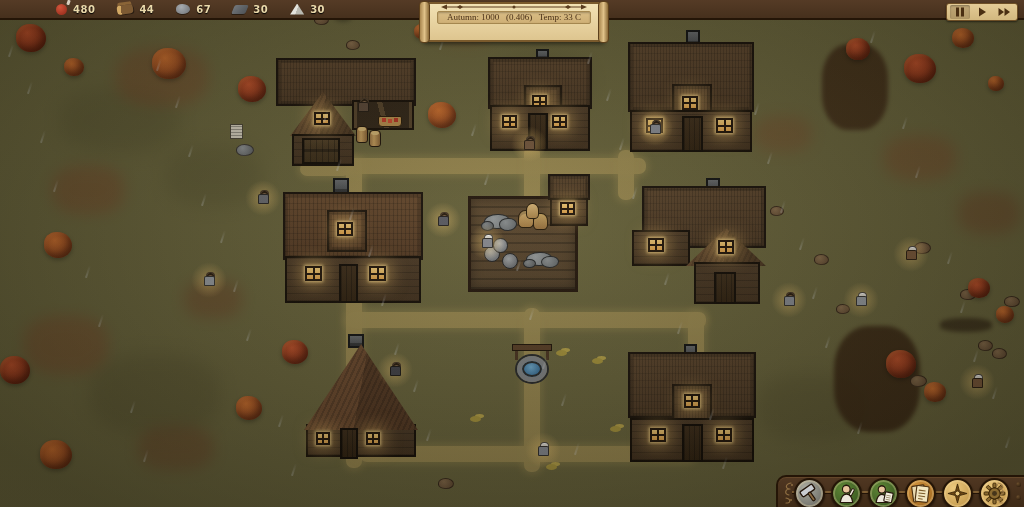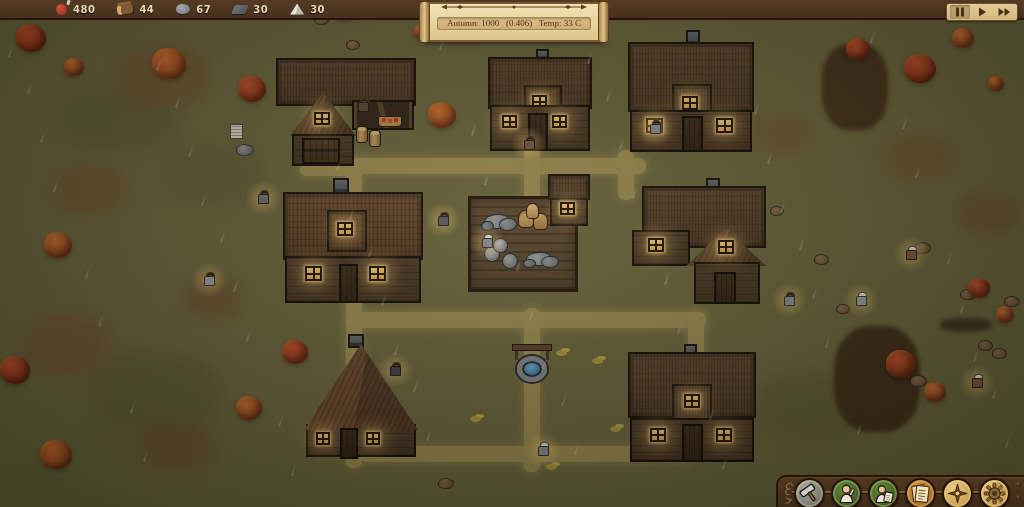--- a/index.html
+++ b/index.html
@@ -121,21 +121,21 @@
   #banner{position:absolute;left:423px;top:2px;width:178px;height:36px;z-index:31;
         background:linear-gradient(#f2e2b4,#dec58f);border:2px solid #7a5a2c;border-radius:3px;
         box-shadow:0 2px 4px rgba(0,0,0,.5);text-align:center;}
   #banner::before,#banner::after{content:"";position:absolute;top:-3px;bottom:-3px;width:9px;
         background:linear-gradient(90deg,#a8864e,#e0c289 50%,#8a6a38);border:1px solid #5c401c;border-radius:4px;}
   #banner::before{left:-6px;} #banner::after{right:-6px;}
   .b-title{font-family:"Liberation Serif",serif;font-size:12px;color:#3a2a16;margin-top:2px;line-height:12px;}
   .b-orn{display:block;margin:-1px auto 0;}
   .b-status{font-family:"Liberation Serif",serif;font-size:9px;color:#4a3118;white-space:pre;
         background:linear-gradient(#d9bd85,#cfb076);border:1px solid #a0foo;border:1px solid #a4874f;
-        margin:6px 12px;border-radius:2px;line-height:11px;box-shadow:inset 0 1px 2px rgba(0,0,0,.25);}
+        margin:0 12px;border-radius:2px;line-height:11px;box-shadow:inset 0 1px 2px rgba(0,0,0,.25);}
   
   #playback{position:absolute;right:6px;top:3px;z-index:31;display:flex;align-items:center;gap:2px;
         background:linear-gradient(#e4cb96,#d2b87f);border:1px solid #6e4f26;border-radius:3px;
         padding:1px 3px;box-shadow:0 1px 2px rgba(0,0,0,.5);}
   .pb-btn{width:20px;height:14px;display:flex;align-items:center;justify-content:center;border-radius:2px;cursor:pointer;}
   .pb-active{background:rgba(60,35,10,.22);box-shadow:inset 0 1px 2px rgba(0,0,0,.3);}
   .pb-btn svg{display:block;}
   
   #toolbar{position:absolute;right:0;bottom:0;width:246px;height:30px;z-index:31;
         background:linear-gradient(#503722,#3e2a16);border-top:2px solid #241507;border-left:2px solid #241507;

